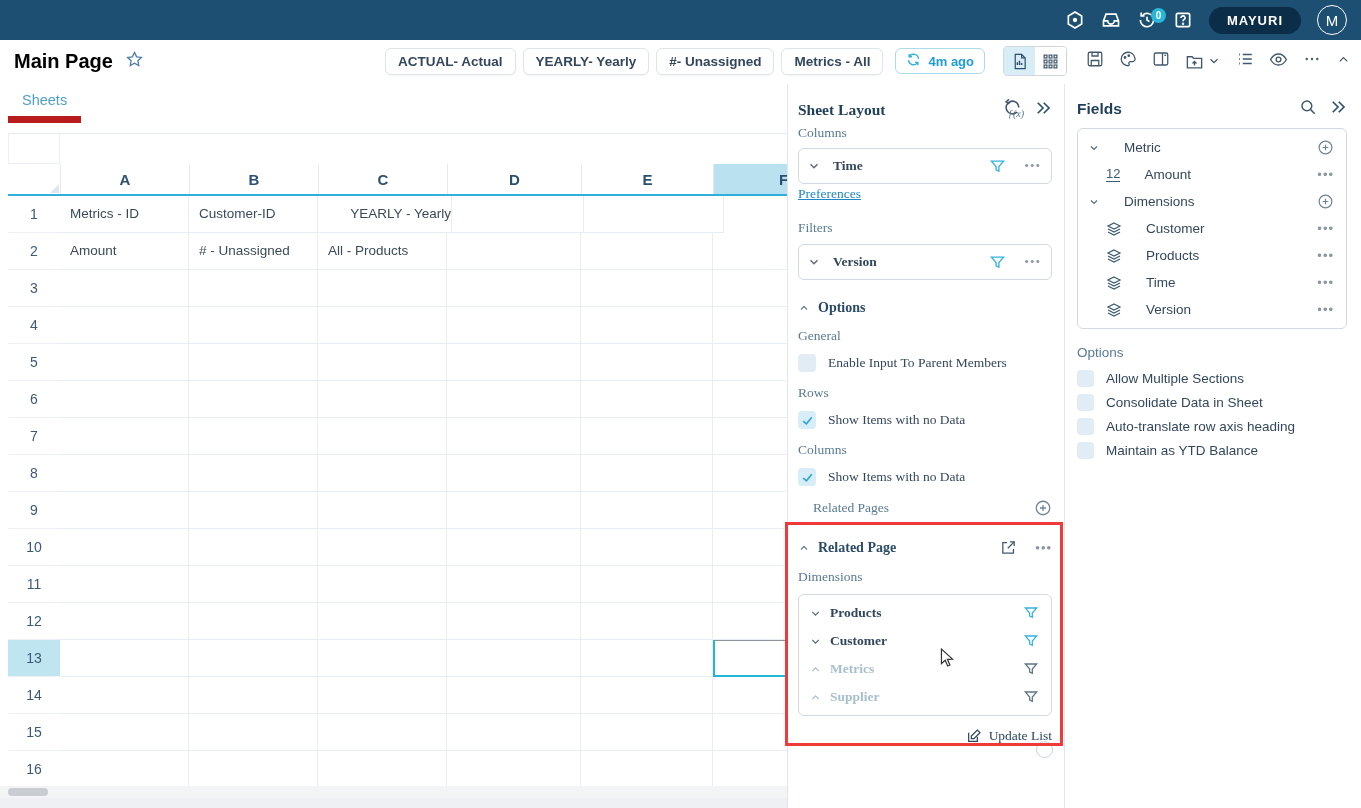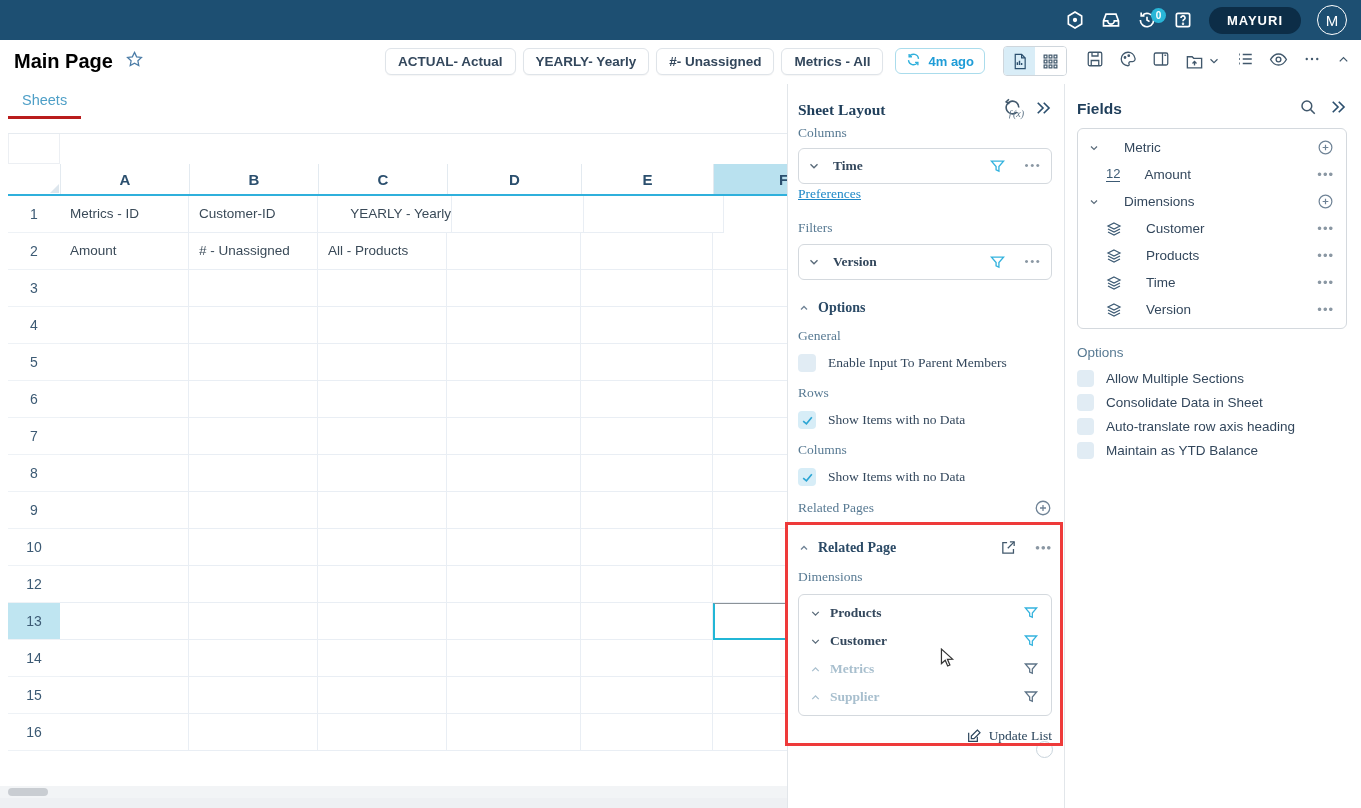--- a/index.html
+++ b/index.html
@@ -37,21 +37,21 @@
     color:#1e9cd7; font-size:13px; font-weight:bold; background:#fff; }
   .toolbar { display:flex; align-items:center; gap:15px; margin-left:18px; color:#41586c; }
   .segctl { display:flex; border:1px solid #cfd6dc; border-radius:4px; overflow:hidden; margin-right:4px; }
   .segbtn { width:31px; height:28px; display:flex; align-items:center; justify-content:center; background:#fff; }
   .segbtn.on { background:#d9edf7; }
   .pubgroup { display:flex; align-items:center; gap:3px; }
 
   
   .tabbar { position:absolute; left:8px; top:88px; z-index:3; }
   .tab { color:#4e9fc7; font-size:14.5px; padding:4px 14px 8px 14px;
-    border-bottom:3px solid #b91c1c; display:inline-block; }
+    border-bottom:7px solid #b91c1c; display:inline-block; }
 
   
   .grid { position:absolute; left:8px; top:133px; width:845px; z-index:1; }
   .mini-row { height:31px; border-top:1px solid #e6ebf0; display:flex; }
   .mini-corner { width:52px; border:1px solid #eceff3; border-top:none; }
   .hdr-row { height:32px; display:flex; border-bottom:2px solid #2fb0dc; }
   .corner { width:52px; position:relative; }
   .corner::after { content:""; position:absolute; right:1px; bottom:1px;
     border-left:9px solid transparent; border-bottom:9px solid #dde6ed; }
   .ch { display:flex; align-items:center; justify-content:center; font-size:15px;
@@ -360,20 +360,29 @@
       <div class="grow">
         <div class="rn">10</div>
         <div class="cell" style="width: 129px;"></div>
         <div class="cell" style="width: 129px;"></div>
         <div class="cell" style="width: 129px;"></div>
         <div class="cell" style="width: 134px;"></div>
         <div class="cell" style="width: 132px;"></div>
         <div class="cell" style="width: 140px;"></div>
       </div>
       <div class="grow">
+        <div class="rn">11</div>
+        <div class="cell" style="width: 129px;"></div>
+        <div class="cell" style="width: 129px;"></div>
+        <div class="cell" style="width: 129px;"></div>
+        <div class="cell" style="width: 134px;"></div>
+        <div class="cell" style="width: 132px;"></div>
+        <div class="cell" style="width: 140px;"></div>
+      </div>
+      <div class="grow">
         <div class="rn">12</div>
         <div class="cell" style="width: 129px;"></div>
         <div class="cell" style="width: 129px;"></div>
         <div class="cell" style="width: 129px;"></div>
         <div class="cell" style="width: 134px;"></div>
         <div class="cell" style="width: 132px;"></div>
         <div class="cell" style="width: 140px;"></div>
       </div>
       <div class="grow">
         <div class="rn hl">13</div>
@@ -496,21 +505,21 @@
   <div class="sec-label" style="margin-top:13px;">Columns</div>
   <div class="cb-row" style="margin-top:10px;">
     <span class="cb checked">
       <svg width="13" height="13" viewBox="0 0 24 24" fill="none" stroke="#2aa5d4" stroke-width="3">
           <polyline points="4 13 10 18 20 6"></polyline>
         </svg>
     </span>
     <span class="cb-label">Show Items with no Data</span>
   </div>
 
-  <div class="rel-row" style="margin-top:13px;">
+  <div class="rel-row" style="margin-top:13px;margin-left:15px;">
     <span class="sec-label">Related Pages</span>
     <span class="flex1"></span>
     <svg class="ic" width="18" height="18" viewBox="0 0 24 24" fill="none" stroke="#6f8396" stroke-width="1.7">
         <circle cx="12" cy="12" r="9"></circle>
         <path d="M12 8v8M8 12h8"></path>
       </svg>
   </div>
 
   <div class="opt-head" style="margin-top:22px;">
     <svg class="ic" width="12" height="12" viewBox="0 0 24 24" fill="none" stroke="#6f8396" stroke-width="2.6">

